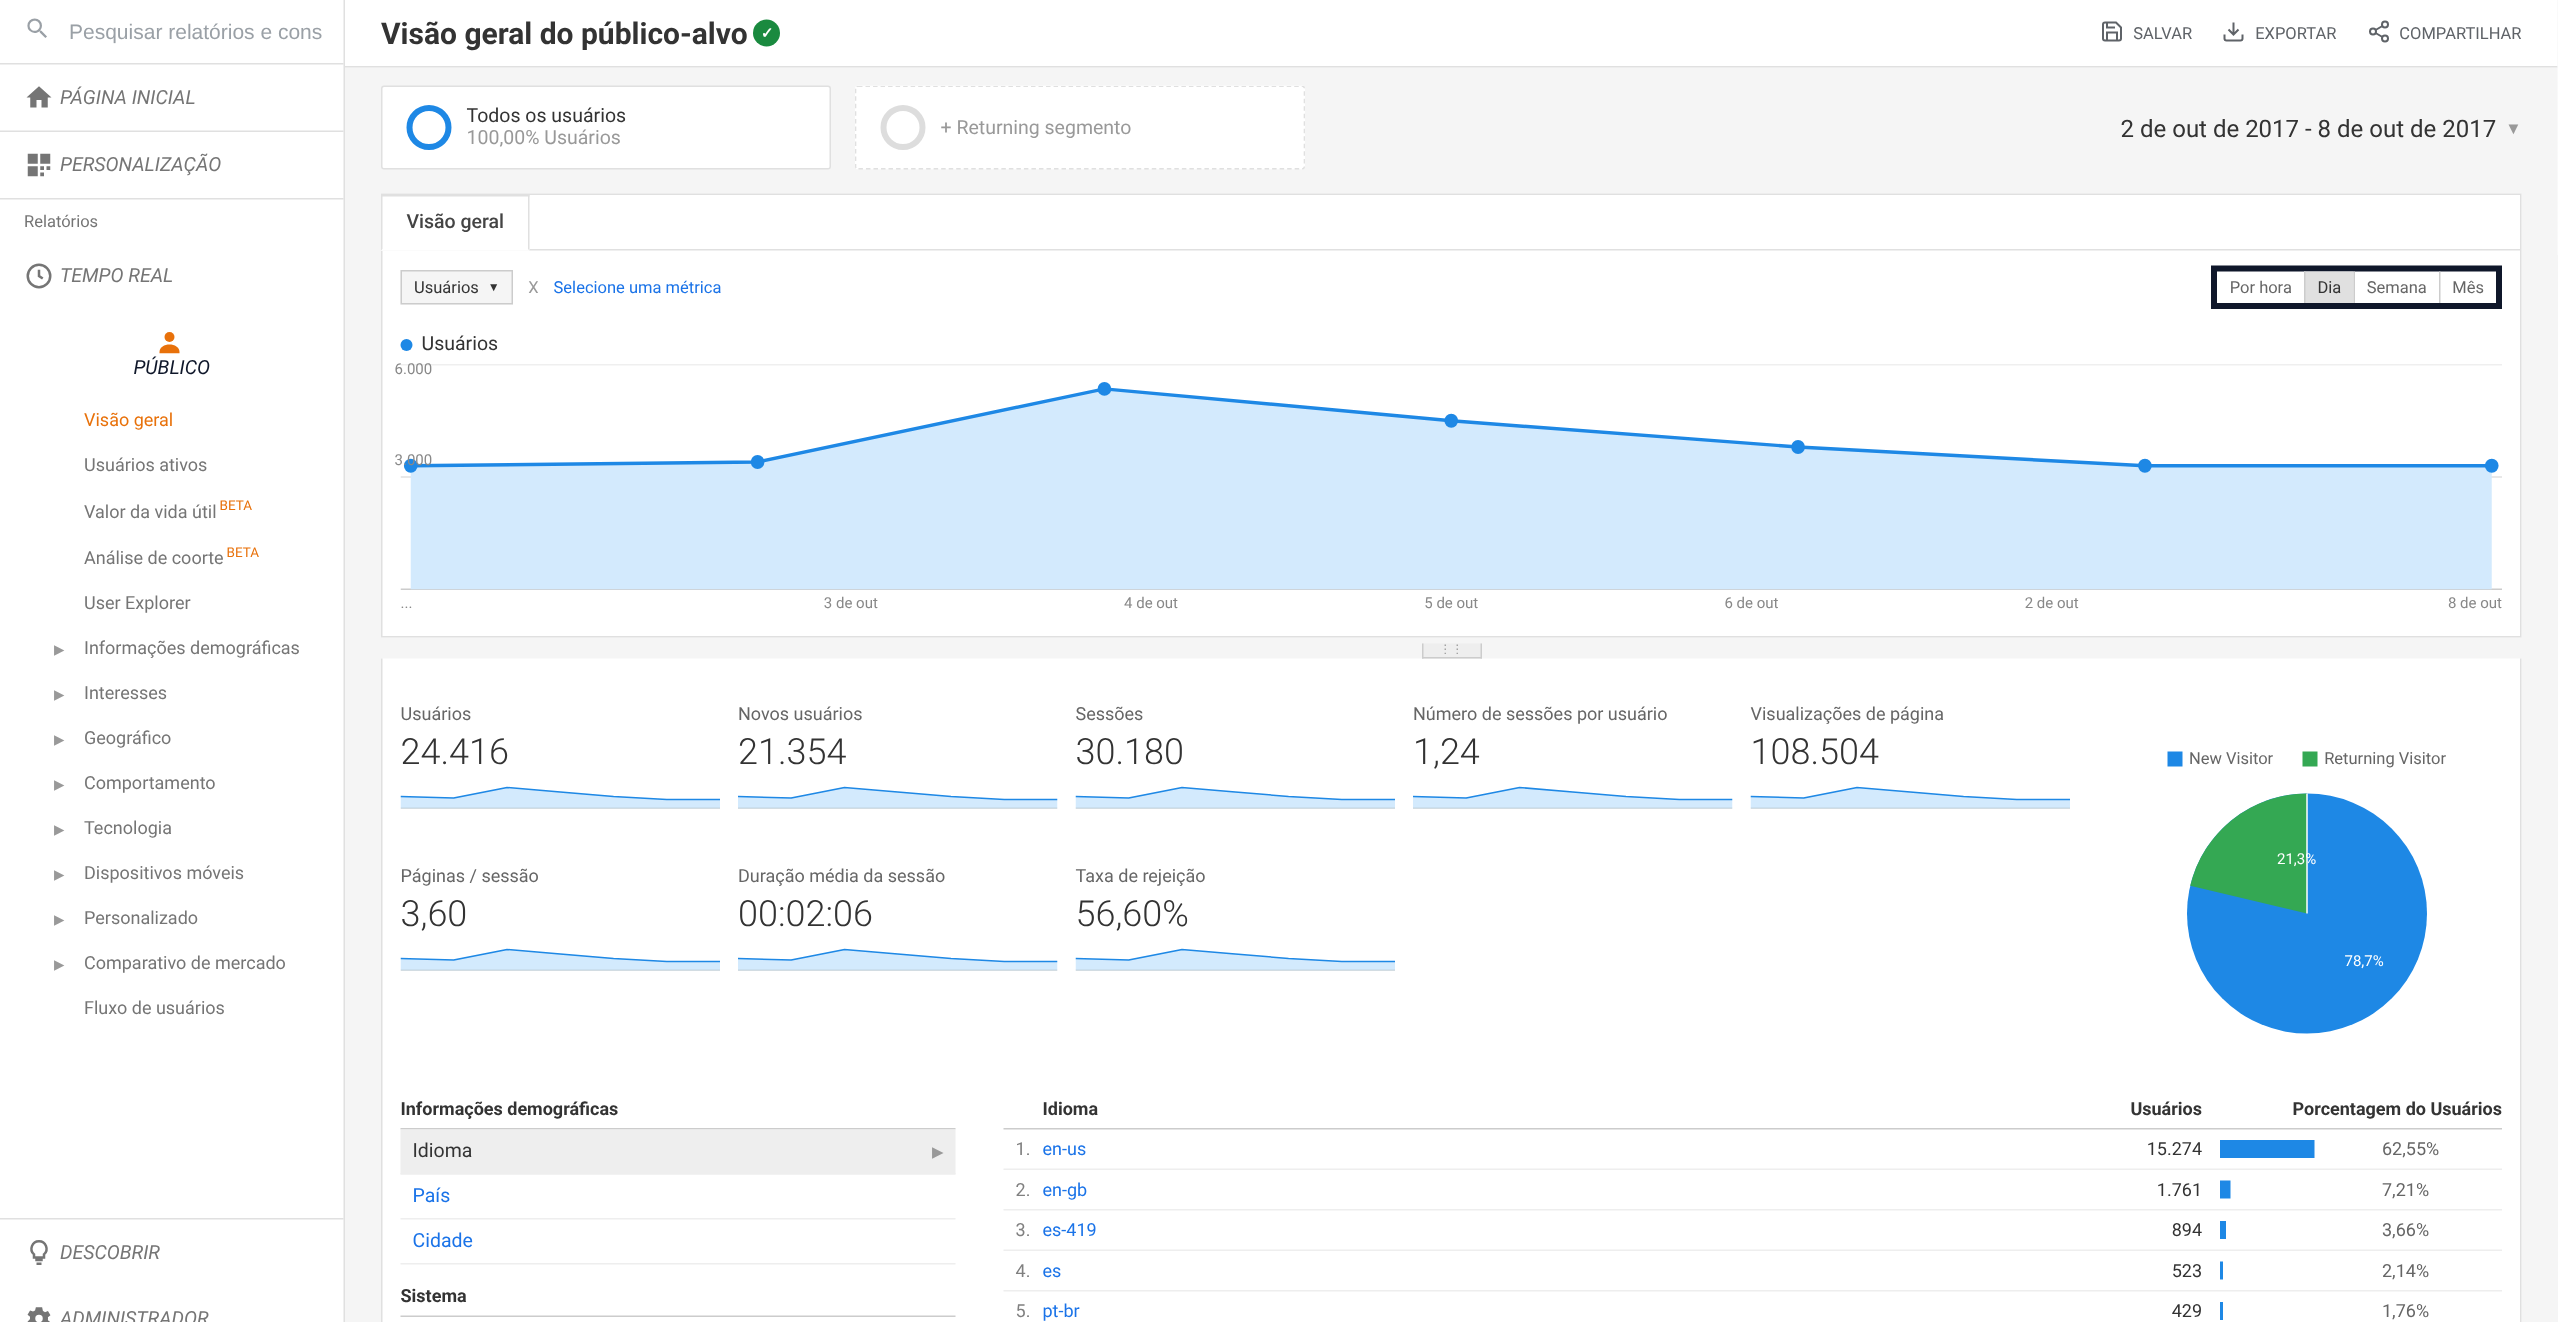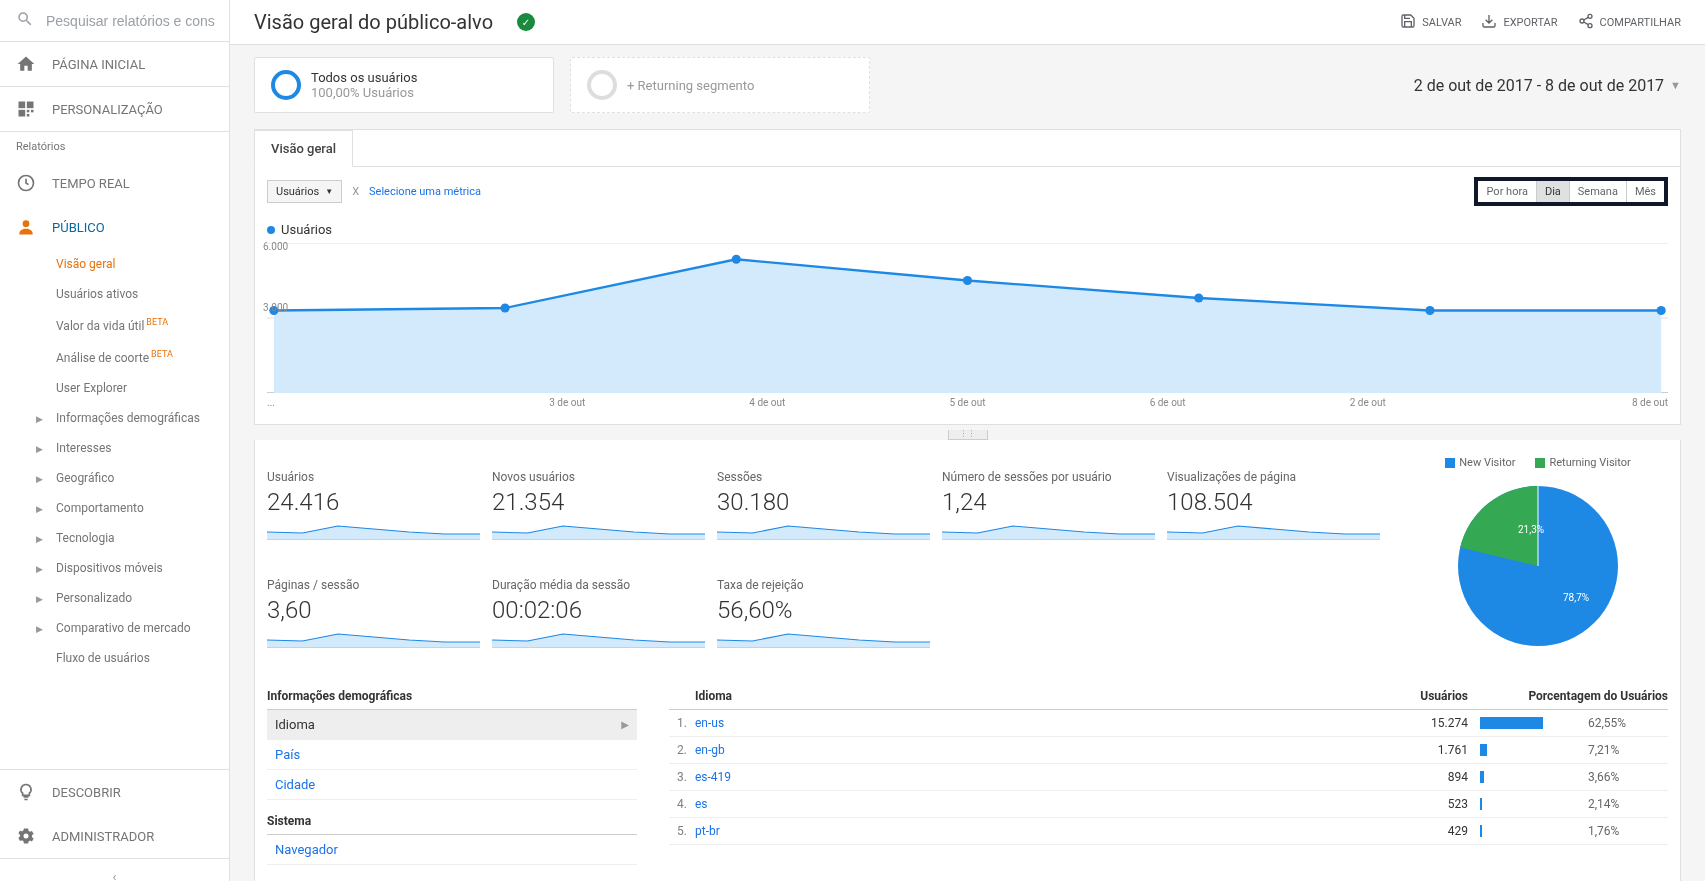--- a/index.html
+++ b/index.html
@@ -1,34 +1,34 @@
 <!DOCTYPE html>
 <html><head>
 <meta charset="utf-8">
 <style>
 * { box-sizing: border-box; margin: 0; padding: 0; }
 body { font-family: Roboto, Arial, sans-serif; font-size: 13px; color: #333; background: #fff; width: 1705px; }
 .container { display: flex; }
 .sidebar { width: 230px; border-right: 1px solid #e0e0e0; background: #fff; min-height: 881px; position: relative; }
 .sidebar-item { display: flex; align-items: center; padding: 12px 16px; color: #757575; cursor: pointer; font-size: 13px; }
 .sidebar-item .icon { width: 24px; color: #757575; display: flex; align-items: center; }
-.sidebar-item .label { margin-left: 12px; }
-.sidebar-item.active-sec { color: #0369a1; }
+.sidebar-item .label { margin-left: 0; font-style: italic; }
+.sidebar-item.active-sec { color: #0f172a; flex-direction: column; }
 .sidebar-item.active-sec .icon { color: #E8710A; }
 .section-title { padding: 8px 16px; color: #757575; font-size: 11px; text-transform: none; }
 .sub-item { padding: 8px 16px 8px 56px; color: #757575; font-size: 12px; cursor: pointer; }
 .sub-item.active { color: #E8710A; }
 .sub-item .arrow { display: inline-block; width: 10px; margin-left: -20px; margin-right: 10px; color: #999; font-size: 9px; }
 .badge-beta { color: #E8710A; font-size: 9px; vertical-align: super; margin-left: 2px; }
 .sidebar-footer { position: absolute; bottom: 0; width: 100%; border-top: 1px solid #e0e0e0; }
 .collapse-btn { text-align: center; padding: 10px; color: #999; border-top: 1px solid #e0e0e0; }
 
 .main { flex: 1; background: #f5f5f5; min-width: 0; }
 .header { display: flex; justify-content: space-between; align-items: center; padding: 10px 24px; background: #fff; border-bottom: 1px solid #e0e0e0; }
-.page-title { font-size: 20px; font-weight: 400; color: #333; display: flex; align-items: center; gap: 24px; }
+.page-title { font-size: 20px; font-weight: 700; color: #333; display: flex; align-items: center; gap: 4px; }
 .verified { width: 18px; height: 18px; background: #1a8a3f; border-radius: 50%; display: inline-flex; align-items: center; justify-content: center; color: white; font-size: 10px; }
 .header-actions { display: flex; gap: 20px; }
 .header-action { display: flex; align-items: center; gap: 6px; color: #5f6368; font-size: 11px; cursor: pointer; }
 
 .content { padding: 12px 24px; }
 .row-top { display: flex; justify-content: space-between; align-items: center; margin-bottom: 16px; }
 .segments { display: flex; gap: 16px; }
 .segment-box { display: flex; align-items: center; gap: 10px; padding: 12px 16px; border: 1px solid #e0e0e0; background: #fff; border-radius: 2px; width: 300px; }
 .segment-box.dashed { border-style: dashed; color: #999; }
 .ring { width: 30px; height: 30px; border: 4px solid #1e88e5; border-radius: 50%; }
@@ -66,21 +66,21 @@
 .grip { display: inline-block; background: #eee; border: 1px solid #ccc; border-top: none; width: 40px; height: 10px; font-size: 8px; color: #999; line-height: 8px; }
 
 .metrics-row { display: flex; gap: 16px; padding: 16px 12px; align-items: flex-start; }
 .metrics-grid { flex: 1; display: flex; flex-wrap: wrap; gap: 24px 0; }
 .metric-card { width: 20%; padding: 0 12px 0 0; cursor: pointer; }
 .metric-label { font-size: 12px; color: #666; margin-bottom: 4px; min-height: 28px; display: flex; align-items: flex-end; }
 .metric-value { font-size: 24px; color: #333; margin-bottom: 6px; font-weight: 300; }
 .spark { height: 18px; position: relative; }
 .spark svg { width: 100%; height: 100%; }
 
-.pie-section { width: 260px; text-align: center; }
+.pie-section { width: 260px; text-align: center; margin-top: 44px; }
 .pie-legend { display: flex; justify-content: center; gap: 20px; margin-bottom: 12px; font-size: 11px; color: #666; }
 .leg-item { display: flex; align-items: center; gap: 4px; }
 .leg-box { width: 10px; height: 10px; }
 .pie-wrap { display: flex; justify-content: center; }
 
 .tables-row { display: flex; gap: 32px; padding: 16px 12px; }
 .dim-nav { width: 370px; }
 .dim-header { font-weight: 700; font-size: 12px; color: #333; padding: 6px 0; border-bottom: 1px solid #ccc; }
 .dim-item { padding: 7px 8px; font-size: 13px; color: #1a73e8; cursor: pointer; border-bottom: 1px solid #eee; display: flex; justify-content: space-between; align-items: center; }
 .dim-item.selected { background: #eee; color: #333; }

